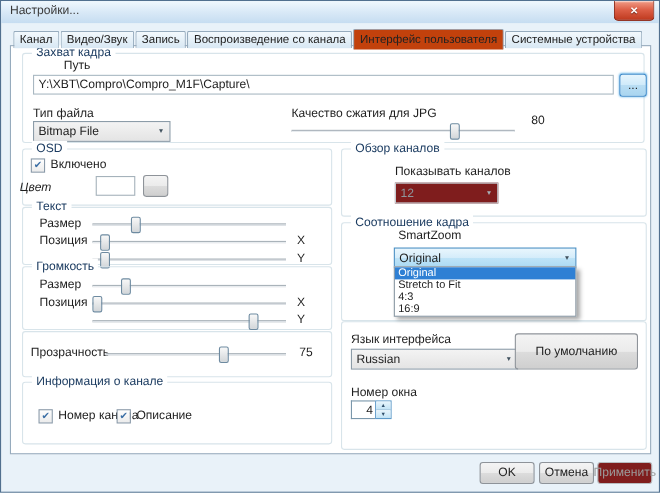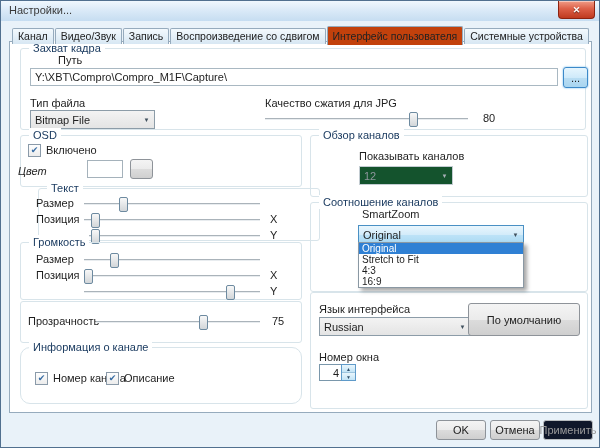--- a/index.html
+++ b/index.html
@@ -30,28 +30,28 @@
   .lbl{position:absolute;line-height:13px;white-space:nowrap;}
   
   .inputbox{position:absolute;border:1px solid #a9b8c2;background:#fff;display:flex;align-items:center;
             padding:0 4px;overflow:hidden;white-space:nowrap;}
   
   .btn{position:absolute;background:linear-gradient(180deg,#f4f4f4 0%,#ebebeb 50%,#dcdcdc 51%,#cfcfcf 100%);
        border:1px solid #8e9399;border-radius:3px;display:flex;align-items:center;justify-content:center;
        font-size:11px;color:#222;}
   .btn.hot{background:linear-gradient(180deg,#e6f5fd 0%,#cfeafa 50%,#b9ddf3 51%,#a8d5f0 100%);
            border-color:#3c89c9;box-shadow:0 0 2px #5fb2e8;}
-  .btn.disabled{color:#9b9b9b;background:#0f172a;border-color:#b8bcbf;}
+  .btn.disabled{color:#9b9b9b;background:#7f1d1d;border-color:#b8bcbf;}
   
   .combo{position:absolute;height:17px;border:1px solid #8c9ca8;
          background:linear-gradient(180deg,#f3f3f3,#e4e4e4);display:flex;align-items:center;}
   .combo .val{padding-left:4px;flex:1;overflow:hidden;white-space:nowrap;}
   .combo .arrow{width:15px;text-align:center;font-size:6px;color:#40515e;flex:0 0 15px;}
   .combo.hot{background:linear-gradient(180deg,#e9f6fd 0%,#d4ecfa 50%,#bee3f7 51%,#abdaf4 100%);border-color:#4a90c4;}
-  .combo.disabled{background:#14532d;border-color:#c3ccd2;color:#8e969c;gap:40px;}
+  .combo.disabled{background:#7f1d1d;border-color:#c3ccd2;color:#8e969c;gap:40px;}
   .combo.disabled .arrow{color:#a7b0b7;}
   
   .droplist{position:absolute;background:#fff;border:1px solid #8a98a3;z-index:6;
             box-shadow:3px 3px 4px rgba(0,0,0,.35);}
   .ditem{height:11px;line-height:11px;font-size:10px;padding:0 3px;white-space:nowrap;}
   .ditem.selected{background:#2f80d4;color:#fff;}
   
   .slider{position:absolute;height:13px;}
   .slider .track{position:absolute;left:0;right:0;top:6px;height:1px;background:#aab3ba;border-bottom:1px solid #e8ecef;}
   .slider .thumb{position:absolute;top:0;width:7px;height:13px;margin-left:-4px;
@@ -83,21 +83,21 @@
     <span class="title-text">Настройки...</span>
     <div class="close-btn">
       <span class="close-glyph">✕</span>
     </div>
   </div>
 
   <div class="tabs">
     <div class="tab">Канал</div>
     <div class="tab">Видео/Звук</div>
     <div class="tab">Запись</div>
-    <div class="tab">Воспроизведение со сдвигом</div>
+    <div class="tab">Воспроизведение со канала</div>
     <div class="tab active">Интерфейс пользователя</div>
     <div class="tab">Системные устройства</div>
   </div>
 
   <div class="tabpage">
 
     <div class="grp" style="left:10px;top:6px;width:564px;height:80px;">
       <span class="grp-cap">Захват кадра</span>
     </div>
     <span class="lbl" style="left:20px;top:12px;margin-left:28px;">Путь</span>
@@ -110,36 +110,36 @@
     <span class="lbl" style="left:20px;top:55px;">Тип файла</span>
     <div class="combo" style="left:20px;top:68px;width:123px;">
       <span class="val">Bitmap File</span>
       <span class="arrow">▼</span>
     </div>
     <span class="lbl" style="left:255px;top:55px;">Качество сжатия для JPG</span>
     <div class="slider" style="left:255px;top:70px;width:203px;">
       <div class="track"></div>
       <div class="thumb" style="left:73%;"></div>
     </div>
-    <span class="valtext" style="left:473px;top:70px;text-align:right;">80</span>
+    <span class="valtext" style="left:473px;top:62px;text-align:right;">80</span>
 
     <div class="grp" style="left:10px;top:93px;width:280px;height:50px;">
       <span class="grp-cap">OSD</span>
     </div>
     <div class="cbrow" style="left:18px;top:102px;">
       <span class="cb">
           <span class="cbmark">✔</span>
         </span>
       <span class="cblabel">Включено</span>
     </div>
     <span class="lbl" style="left:8px;top:123px;font-style:italic;">Цвет</span>
     <div class="swatch" style="left:77px;top:118px;width:34px;height:16px;"></div>
     <div class="btn" style="left:120px;top:117px;width:21px;height:18px;"></div>
 
-    <div class="grp" style="left:10px;top:146px;width:280px;height:51px;margin-left:18px;">
+    <div class="grp" style="left:10px;top:146px;width:280px;height:51px;">
       <span class="grp-cap">Текст</span>
     </div>
     <span class="lbl" style="left:26px;top:155px;">Размер</span>
     <div class="slider" style="left:74px;top:155px;width:176px;">
       <div class="track"></div>
       <div class="thumb" style="left:22%;"></div>
     </div>
     <span class="lbl" style="left:26px;top:171px;">Позиция</span>
     <div class="slider" style="left:74px;top:171px;width:176px;">
       <div class="track"></div>
@@ -173,21 +173,21 @@
     <span class="lbl" style="left:260px;top:243px;">Y</span>
 
     <div class="grp" style="left:10px;top:259px;width:280px;height:40px;"></div>
     <span class="lbl" style="left:18px;top:273px;">Прозрачность</span>
     <div class="slider" style="left:86px;top:273px;width:164px;">
       <div class="track"></div>
       <div class="thumb" style="left:65%;"></div>
     </div>
     <span class="valtext" style="left:262px;top:273px;">75</span>
 
-    <div class="grp" style="left:10px;top:305px;width:280px;height:55px;border-radius:10px;">
+    <div class="grp" style="left:10px;top:305px;width:280px;height:55px;">
       <span class="grp-cap">Информация о канале</span>
     </div>
     <div class="cbrow" style="left:25px;top:330px;">
       <span class="cb">
           <span class="cbmark">✔</span>
         </span>
       <span class="cblabel">Номер канала</span>
     </div>
     <div class="cbrow" style="left:96px;top:330px;">
       <span class="cb">
@@ -199,21 +199,21 @@
     <div class="grp" style="left:300px;top:93px;width:276px;height:60px;">
       <span class="grp-cap">Обзор каналов</span>
     </div>
     <span class="lbl" style="left:349px;top:108px;">Показывать каналов</span>
     <div class="combo disabled" style="left:349px;top:124px;width:92px;">
       <span class="val">12</span>
       <span class="arrow">▼</span>
     </div>
 
     <div class="grp" style="left:300px;top:160px;width:276px;height:88px;">
-      <span class="grp-cap">Соотношение каналов</span>
+      <span class="grp-cap">Соотношение кадра</span>
     </div>
     <span class="lbl" style="left:352px;top:166px;">SmartZoom</span>
     <div class="combo hot" style="left:348px;top:183px;width:164px;">
       <span class="val">Original</span>
       <span class="arrow">▼</span>
     </div>
     <div class="droplist" style="left:348px;top:200px;width:164px;">
       <div class="ditem selected">Original</div>
       <div class="ditem">Stretch to Fit</div>
       <div class="ditem">4:3</div>

